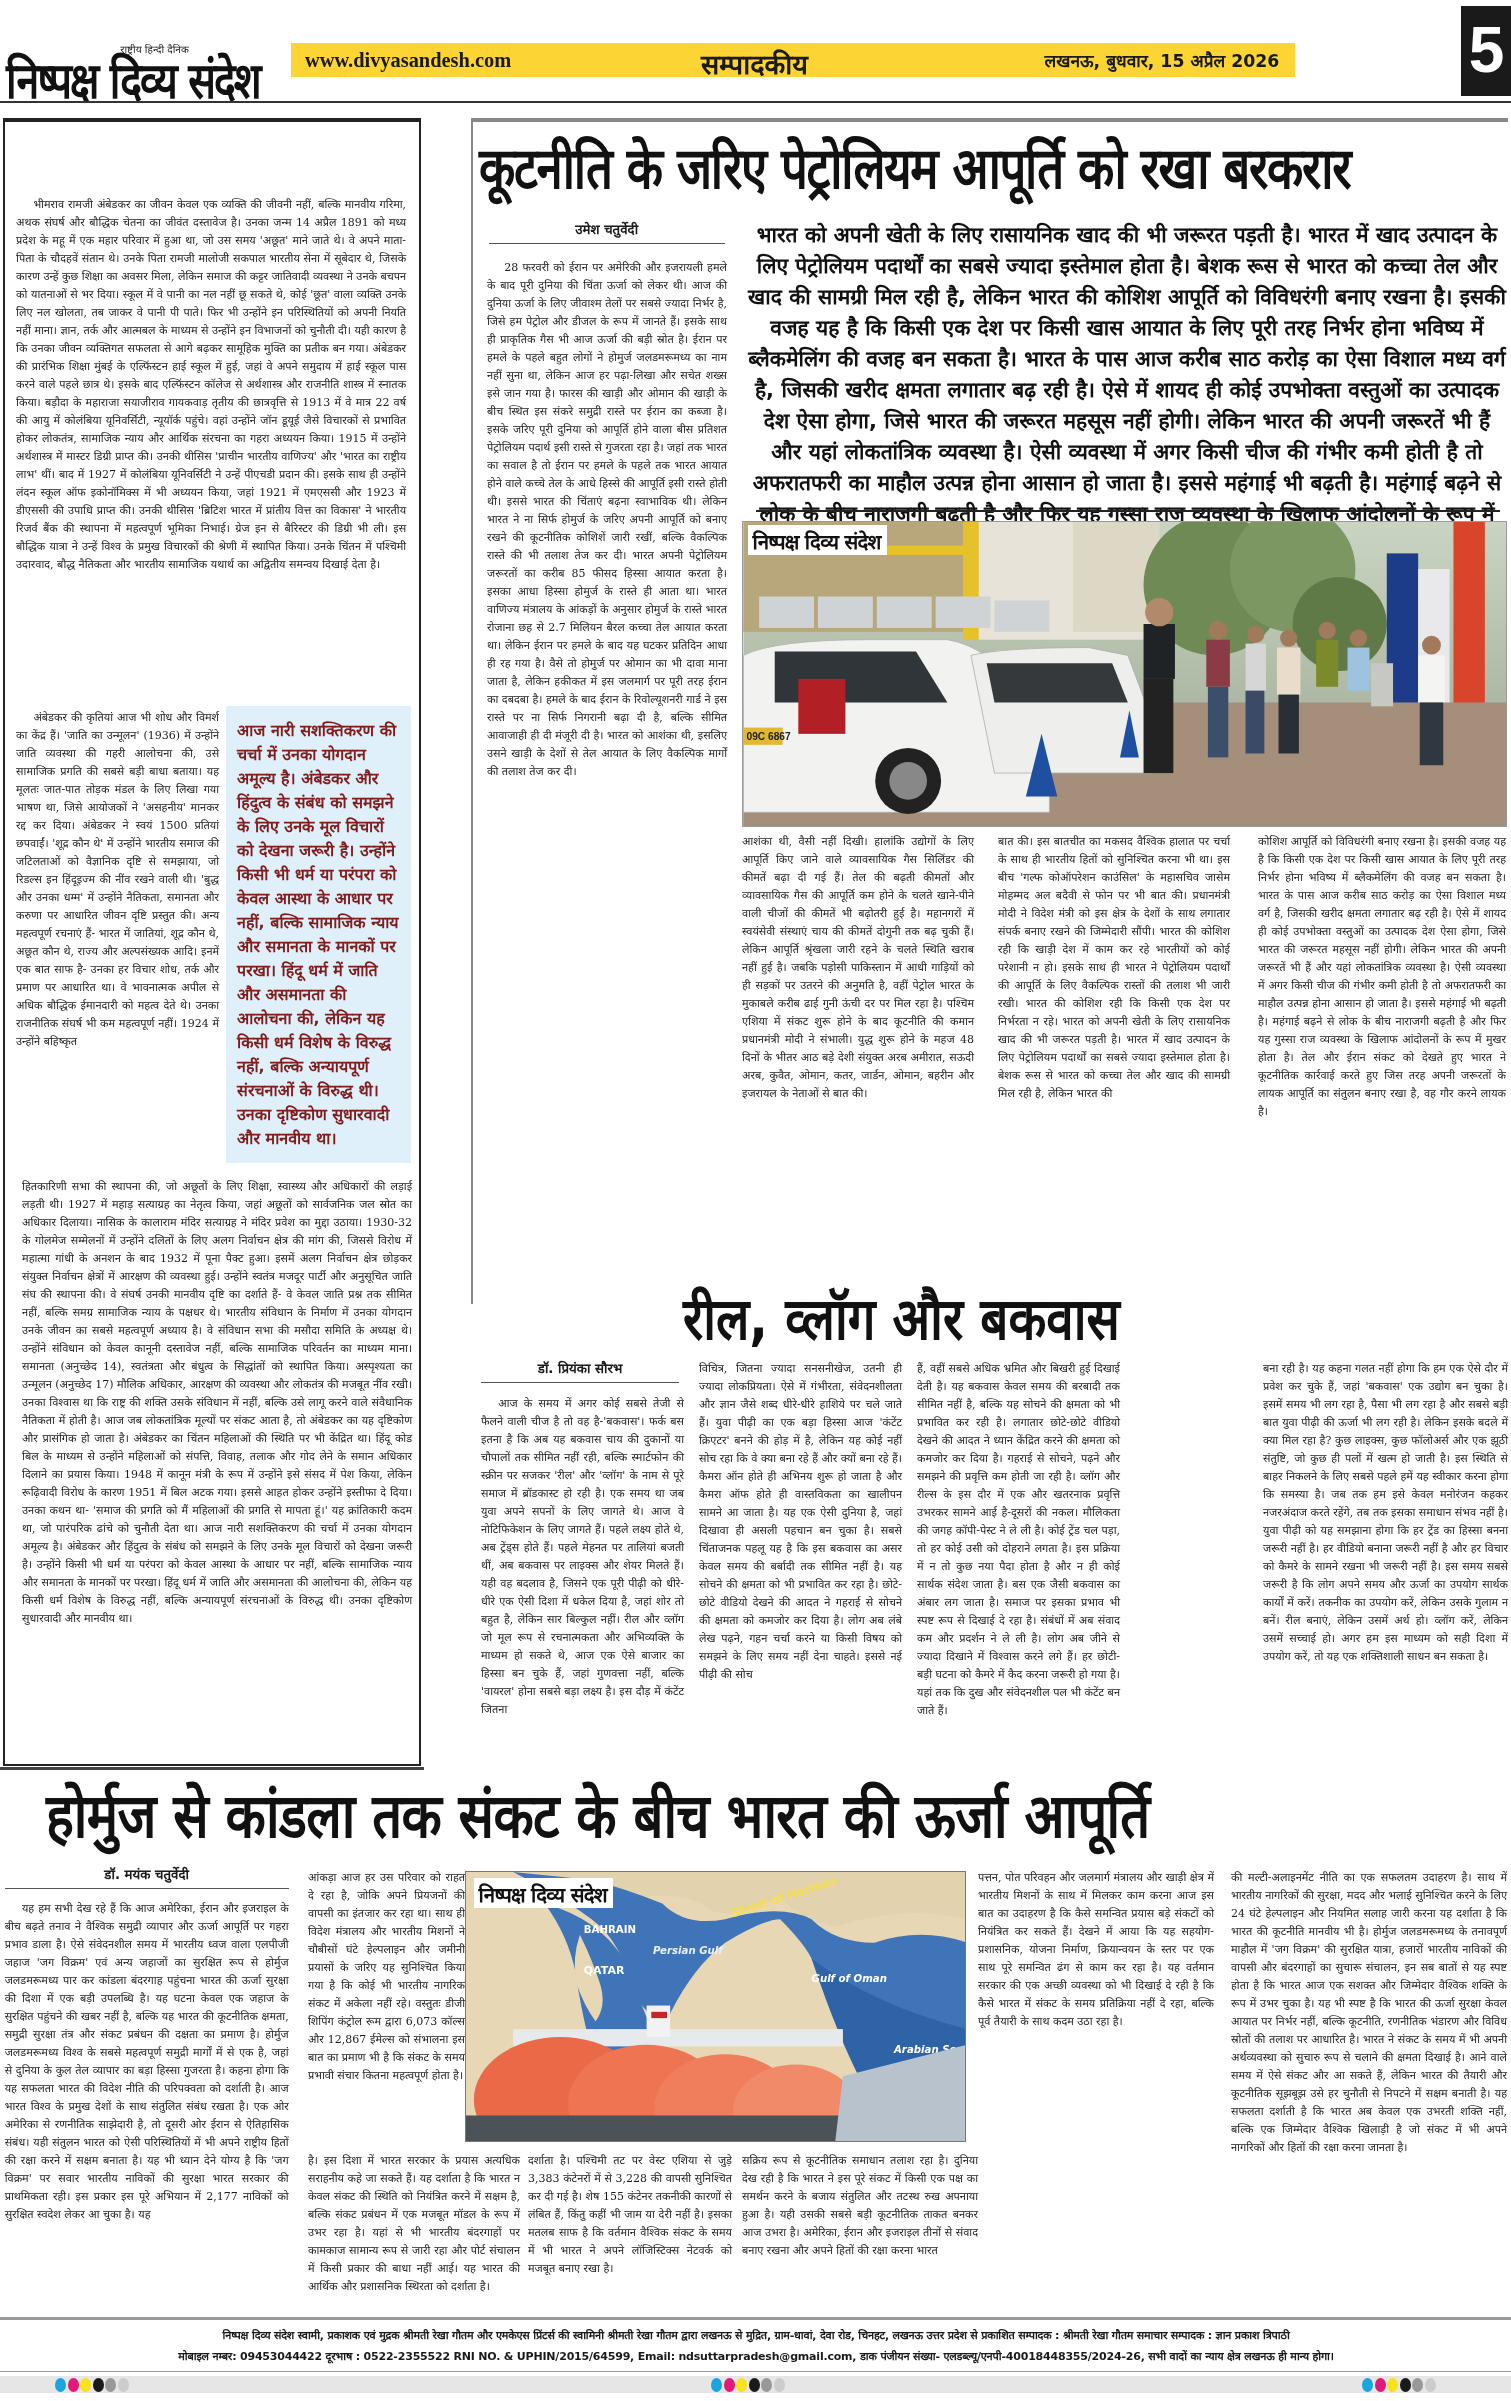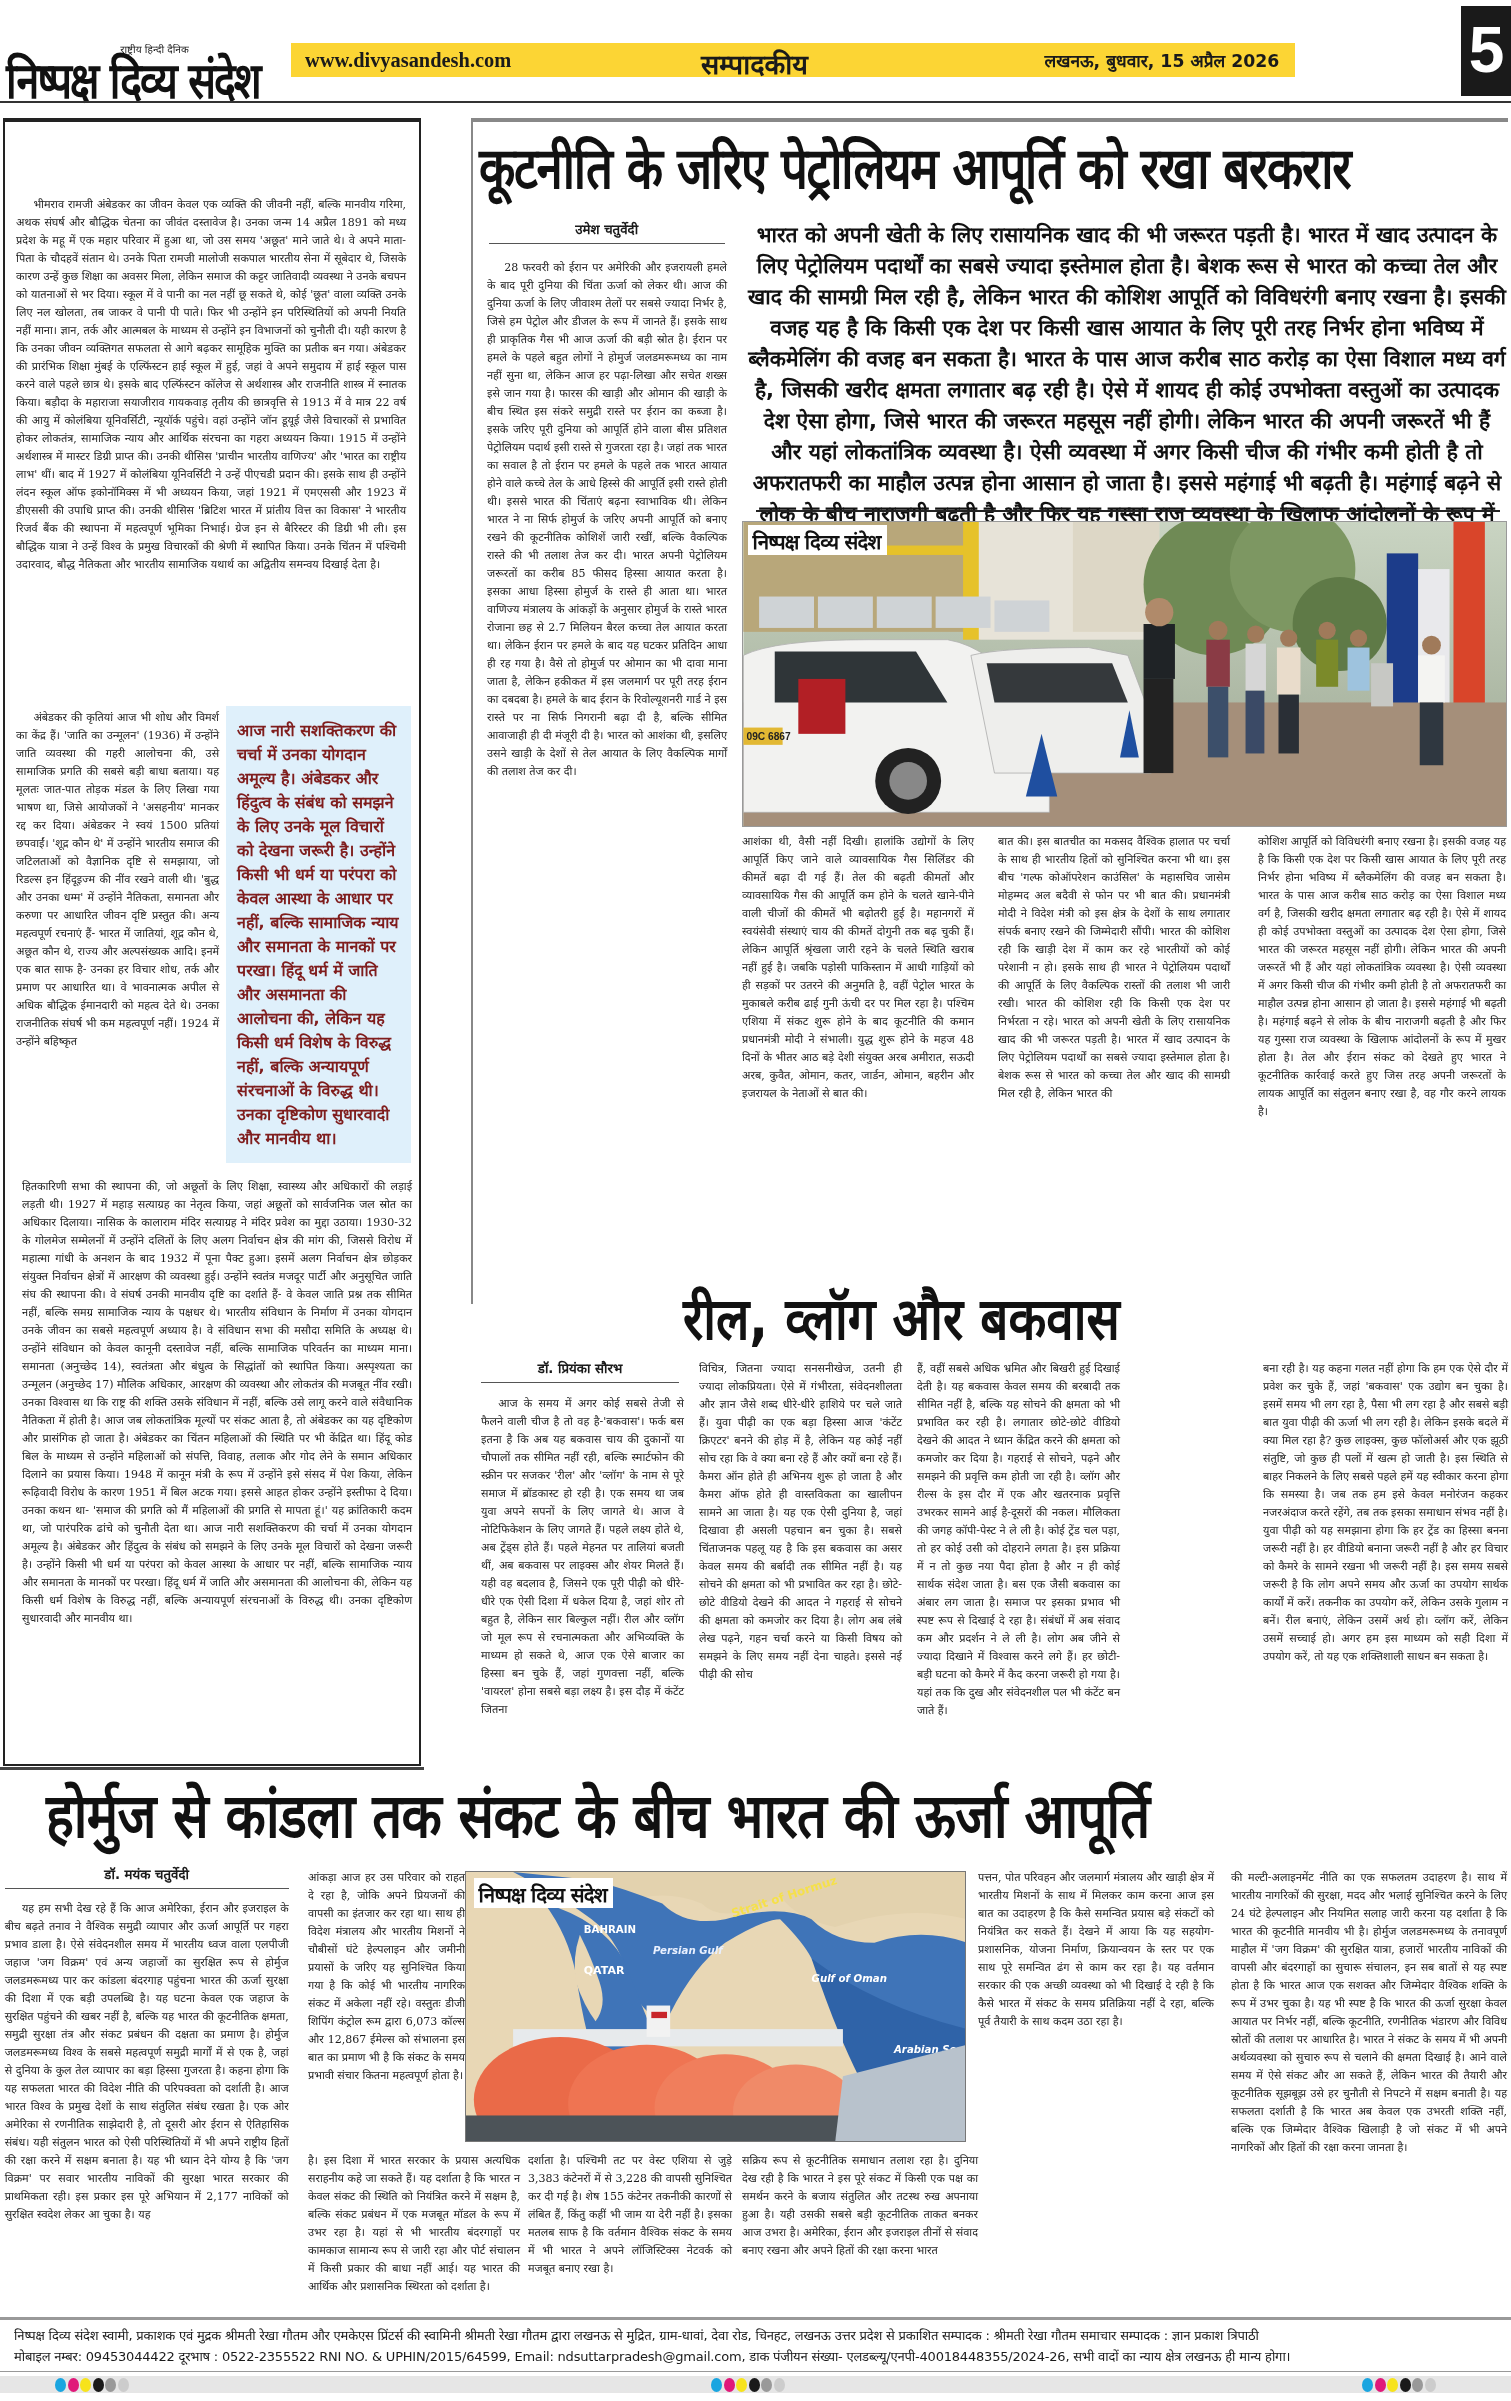--- a/index.html
+++ b/index.html
@@ -60,21 +60,21 @@
   .bot-col.c1 { left: 4.7px; top: 1900px; width: 284px; }
   .bot-col.c2 { left: 308px; top: 1869px; width: 157px; }
   .map-img { position: absolute; left: 465px; top: 1871px; width: 501px; height: 271px; overflow: hidden; border: 0.8px solid #777; }
   .bot-col.c3 { left: 978px; top: 1869px; width: 157px; }
   .bot-col.c5 { left: 1231px; top: 1869px; width: 276px; }
   .bot-col.c2b { left: 308px; top: 2152px; width: 424px; }
   .bot-col.c3b { left: 742px; top: 2152px; width: 236px; }
 
   
   .footer-box { position: absolute; left: 0; top: 2317px; width: 1512px; height: 55px; border-top: 3.1px solid #999; border-bottom: 1.6px solid #999; background: #fff; padding: 6.3px 14px; }
-  .footer-line { font-size: 13px; font-weight: normal; color: #1a1a1a; line-height: 20.4px; white-space: nowrap; text-align: left; letter-spacing: -0.2px; }
+  .footer-line { font-size: 11px; font-weight: bold; color: #1a1a1a; line-height: 20.4px; white-space: nowrap; text-align: center; letter-spacing: -0.2px; }
   .reg-strip { position: absolute; left: 0; top: 2376px; width: 1512px; height: 17.3px; background: #e6e6e6; }
   .reg-marks { position: absolute; top: 2378px; height: 14px; display: flex; gap: 1.6px; }
   .reg-dot { width: 11px; height: 14px; border-radius: 50%; }
 </style>
 </head>
 <body>
 
 <header class="masthead">
   <div class="logo">
     <span class="logo-tag">राष्ट्रीय हिन्दी दैनिक</span>

